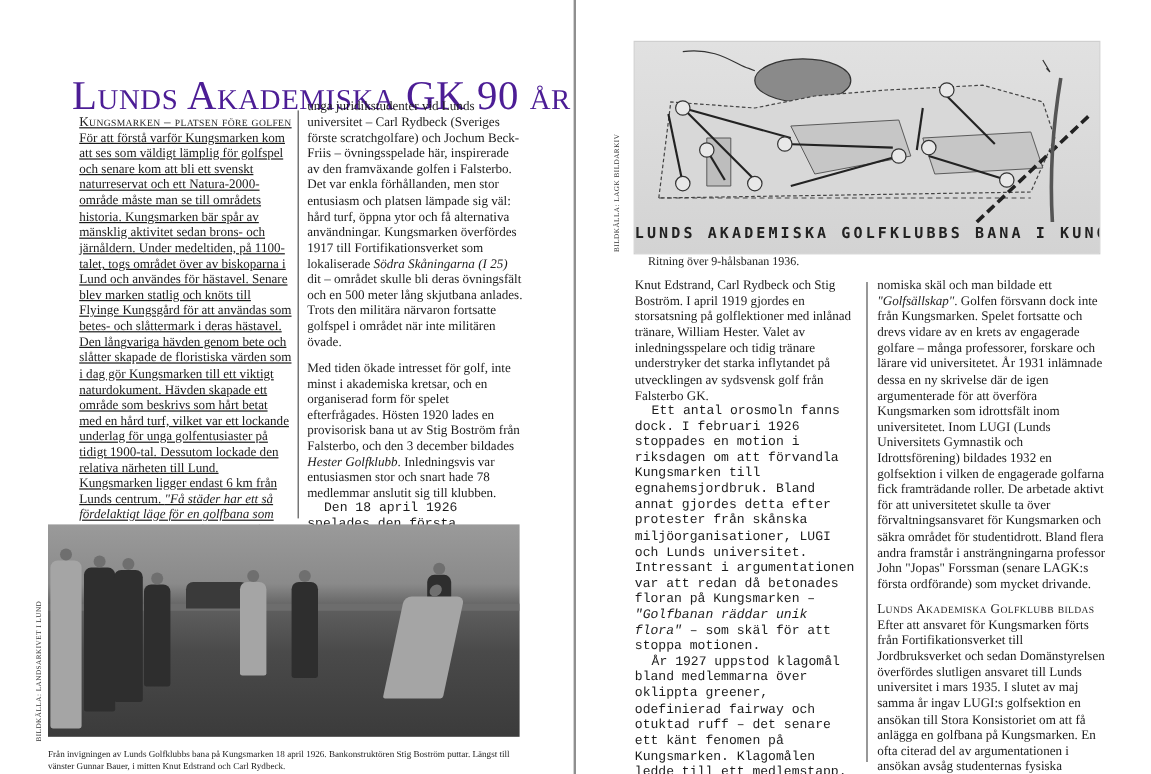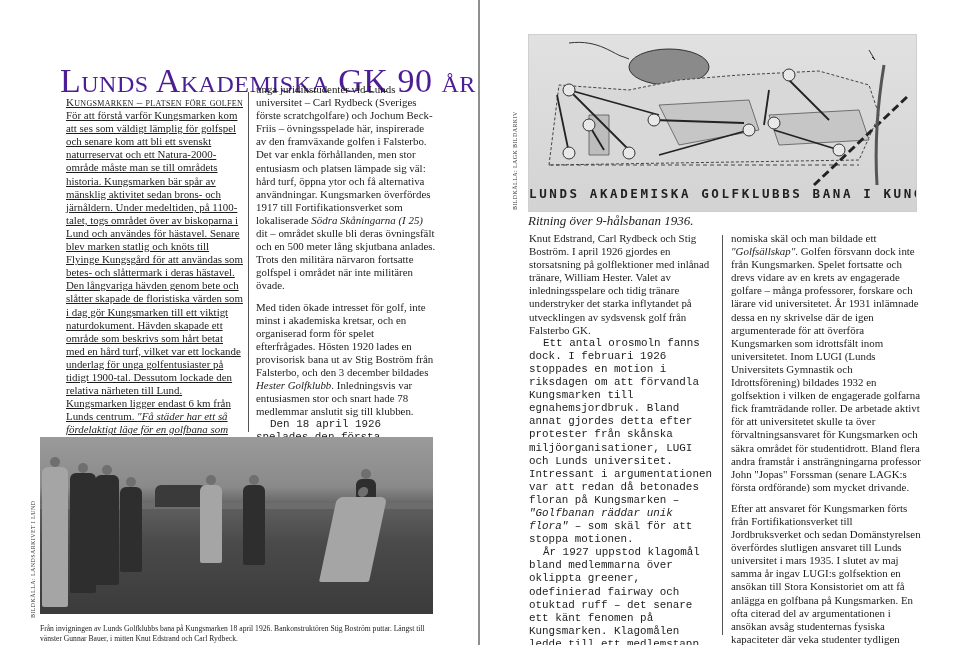--- a/index.html
+++ b/index.html
@@ -43,21 +43,21 @@
   .map {
     position:absolute; left:528px; top:34px; width:387px; height:176px;
     background:linear-gradient(180deg,#e1e1e1,#d3d3d3); border:1px solid #cfcfcf; overflow:hidden;
   }
   .map svg { position:absolute; left:0; top:0; }
   .map-title {
     position:absolute; left:0; right:0; bottom:10px; text-align:center;
     font-family:"DejaVu Sans Mono","Liberation Mono",monospace; font-weight:bold;
     font-size:12.5px; letter-spacing:2.6px; color:#222; white-space:nowrap;
   }
-  .caption-map { position:absolute; left:528px; top:213px; font-size:13px; color:#222;font-style:italic; }
+  .caption-map { position:absolute; left:540px; top:213px; font-size:10px; color:#222; }
 </style>
 </head>
 <body>
 
 <div class="page-left">
   <h1 class="title">Lunds Akademiska GK 90 år</h1>
 
   <div class="col" style="left:66px; top:96px; width:178px;text-decoration:underline;">
     <p class="sub">Kungsmarken – platsen före golfen</p>
     <p><span>För att förstå varför Kungsmarken kom att ses som väldigt lämplig för golfspel och senare kom att bli ett svenskt naturreservat och ett Natura-2000-område måste man se till områdets historia. Kungsmarken bär spår av mänsklig aktivitet sedan brons- och järnåldern. Under medeltiden, på 1100-talet, togs området över av biskoparna i Lund och användes för hästavel. Senare blev marken statlig och knöts till Flyinge Kungsgård för att användas som betes- och slåttermark i deras hästavel. Den långvariga hävden genom bete och slåtter skapade de floristiska värden som i dag gör Kungsmarken till ett viktigt naturdokument. Hävden skapade ett område som beskrivs som hårt betat med en hård turf, vilket var ett lockande underlag för unga golfentusiaster på tidigt 1900-tal. Dessutom lockade den relativa närheten till Lund. Kungsmarken ligger endast 6 km från Lunds centrum. </span><em>"Få städer har ett så fördelaktigt läge för en golfbana som Lund"</em><span> hävdades i en informationsfolder från Lunds Akademiska Golfklubb 1937.</span></p>
@@ -147,25 +147,26 @@
     <line x1="20" y1="130" x2="330" y2="130" stroke="#444" stroke-width="1" stroke-dasharray="4 3"></line>
     <line x1="285" y1="150" x2="380" y2="60" stroke="#222" stroke-width="3" stroke-dasharray="8 4"></line>
     <path d="M355 30 C350 60 345 100 348 150" stroke="#555" stroke-width="3" fill="none"></path>
     <path d="M340 15 l6 10 M346 25 l-3 -3" stroke="#333" stroke-width="1" fill="none"></path>
   </svg>
   <div class="map-title">LUNDS AKADEMISKA GOLFKLUBBS BANA I KUNGSMARKEN</div>
 </div>
 <div class="caption-map">Ritning över 9-hålsbanan 1936.</div>
 
 <div class="col" style="left:529px; top:232px; width:186px;">
-  <p>Knut Edstrand, Carl Rydbeck och Stig Boström. I april 1926 gjordes en storsatsning på golflektioner med inlånad tränare, William Hester. Valet av inledningsspelare och tidig tränare understryker det starka inflytandet på utvecklingen av sydsvensk golf från Falsterbo GK.</p>
+  <p>Knut Edstrand, Carl Rydbeck och Stig Boström. I april 1919 gjordes en storsatsning på golflektioner med inlånad tränare, William Hester. Valet av inledningsspelare och tidig tränare understryker det starka inflytandet på utvecklingen av sydsvensk golf från Falsterbo GK.</p>
   <p class="indent"><span>Ett antal orosmoln fanns dock. I februari 1926 stoppades en motion i riksdagen om att förvandla Kungsmarken till egnahemsjordbruk. Bland annat gjordes detta efter protester från skånska miljöorganisationer, LUGI och Lunds universitet. Intressant i argumentationen var att redan då betonades floran på Kungsmarken – </span><em>"Golfbanan räddar unik flora"</em><span> – som skäl för att stoppa motionen.</span></p>
   <p class="indent">År 1927 uppstod klagomål bland medlemmarna över oklippta greener, odefinierad fairway och otuktad ruff – det senare ett känt fenomen på Kungsmarken. Klagomålen ledde till ett medlemstapp. Intresset för att kunna utnyttja Kungsmarken som idrottsfält, och golfbana, för studenterna var dock fortsatt starkt. I december 1928 presenterades en intern skrivelse inom universitetet om att universitetet skulle ansöka om att få utnyttja Kungsmarken som idrottsfält för studenterna när militären lämnade området, och sedan, 1928, Flyinge.</p>
 
 </div>
 
 <div class="vsep" style="left:722px; top:235px; height:400px;"></div>
 
 <div class="col" style="left:731px; top:232px; width:190px;">
   <p><span>nomiska skäl och man bildade ett </span><em>"Golfsällskap"</em><span>. Golfen försvann dock inte från Kungsmarken. Spelet fortsatte och drevs vidare av en krets av engagerade golfare – många professorer, forskare och lärare vid universitetet. År 1931 inlämnade dessa en ny skrivelse där de igen argumenterade för att överföra Kungsmarken som idrottsfält inom universitetet. Inom LUGI (Lunds Universitets Gymnastik och Idrottsförening) bildades 1932 en golfsektion i vilken de engagerade golfarna fick framträdande roller. De arbetade aktivt för att universitetet skulle ta över förvaltningsansvaret för Kungsmarken och säkra området för studentidrott. Bland flera andra framstår i ansträngningarna professor John "Jopas" Forssman (senare LAGK:s första ordförande) som mycket drivande.</span></p>
   <div class="gap"></div>
+  <p class="sub">Lunds Akademiska Golfklubb bildas</p>
   <p>Efter att ansvaret för Kungsmarken förts från Fortifikationsverket till Jordbruksverket och sedan Domänstyrelsen överfördes slutligen ansvaret till Lunds universitet i mars 1935. I slutet av maj samma år ingav LUGI:s golfsektion en ansökan till Stora Konsistoriet om att få anlägga en golfbana på Kungsmarken. En ofta citerad del av argumentationen i ansökan avsåg studenternas fysiska kapaciteter där veka studenter tydligen ändå kunde ägna sig åt golf:</p>
 </div>
 
 </body></html>

